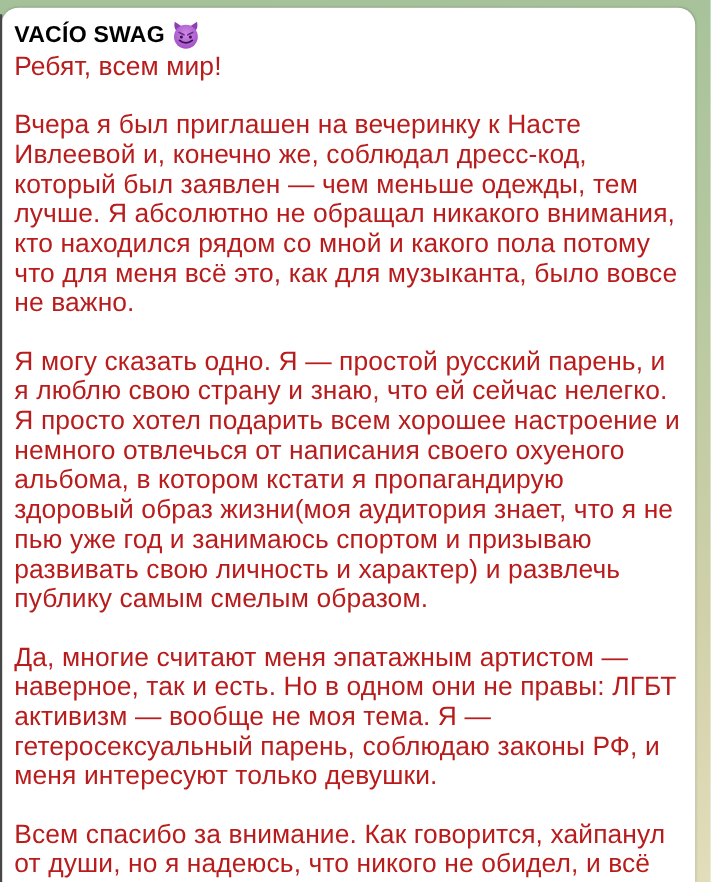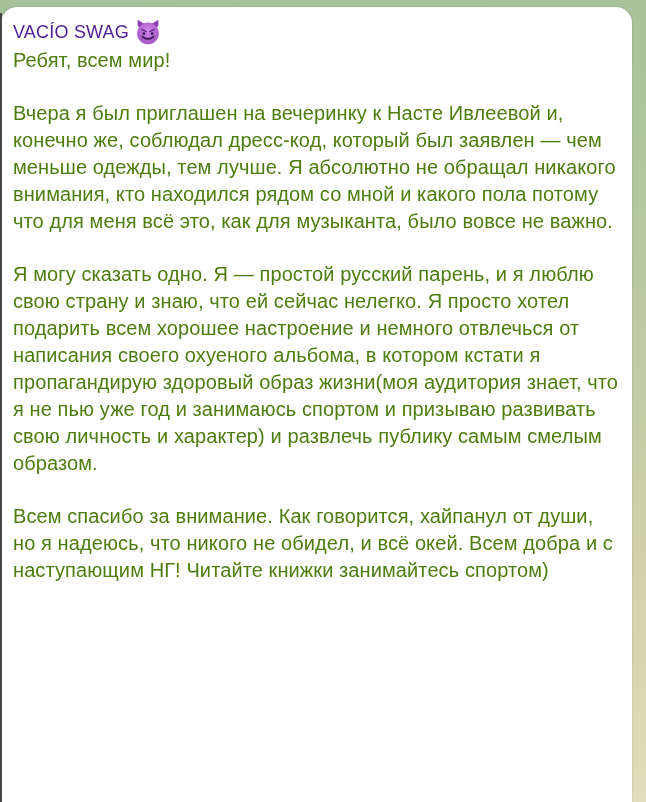--- a/index.html
+++ b/index.html
@@ -36,37 +36,37 @@
     box-sizing: border-box;
     z-index: 2;
   }
   .msg-header {
     display: flex;
     align-items: center;
     gap: 6px;
     height: 30px;
   }
   .channel-name {
-    color: #4c1d95;
-    font-weight: normal;
-    font-size: 18px;
+    color: #000000;
+    font-weight: bold;
+    font-size: 21px;
     letter-spacing: 0.2px;
     cursor: pointer;
     white-space: nowrap;
   }
   .emoji {
     display: inline-flex;
     width: 26px;
     height: 26px;
   }
   .msg-text p {
     margin: 0 0 26px 0;
-    font-size: 20px;
+    font-size: 24px;
     line-height: 27px;
-    color: #4d7c0f;
+    color: #b91c1c;
     letter-spacing: 0.1px;
   }
   .msg-text p.first {
     margin-bottom: 26px;
   }
 </style>
 </head>
 <body>
 
 <div class="left-edge"></div>
@@ -92,16 +92,17 @@
         <circle cx="23.7" cy="20.2" r="1.9" fill="#38104f"></circle>
         <path d="M10 24.5 Q18 31 26 24.5" stroke="#38104f" stroke-width="2.2" stroke-linecap="round" fill="none"></path>
       </svg>
     </span>
   </div>
 
   <div class="msg-text">
     <p class="first">Ребят, всем мир!</p>
     <p>Вчера я был приглашен на вечеринку к Насте Ивлеевой и, конечно же, соблюдал дресс-код, который был заявлен — чем меньше одежды, тем лучше. Я абсолютно не обращал никакого внимания, кто находился рядом со мной и какого пола  потому что для меня всё это, как для музыканта, было вовсе не важно.</p>
     <p>Я могу сказать одно. Я — простой русский парень, и я люблю свою страну и знаю, что ей сейчас нелегко. Я просто хотел подарить всем хорошее настроение и немного отвлечься от написания своего охуеного альбома, в котором кстати я пропагандирую здоровый образ жизни(моя аудитория знает, что я не пью уже год и занимаюсь спортом и призываю развивать свою личность и характер) и развлечь публику самым смелым образом.</p>
+    <p>Да, многие считают меня эпатажным артистом — наверное, так и есть. Но в одном они не правы: ЛГБТ активизм — вообще не моя тема. Я — гетеросексуальный парень, соблюдаю законы РФ, и меня интересуют только девушки.</p>
     <p>Всем спасибо за внимание. Как говорится, хайпанул от души, но я надеюсь, что никого не обидел, и всё окей. Всем добра и с наступающим НГ! Читайте книжки занимайтесь спортом)</p>
   </div>
 
 </div>
 
 </body></html>

